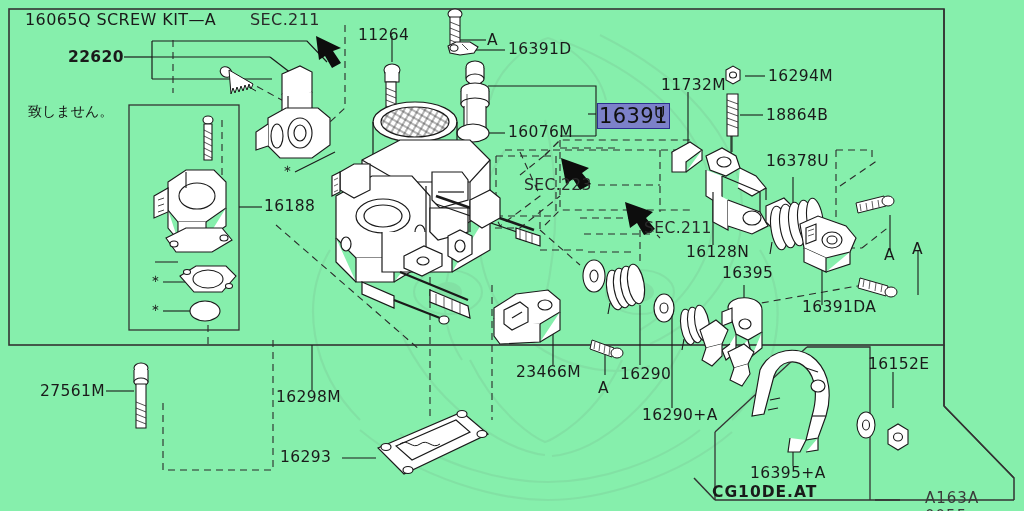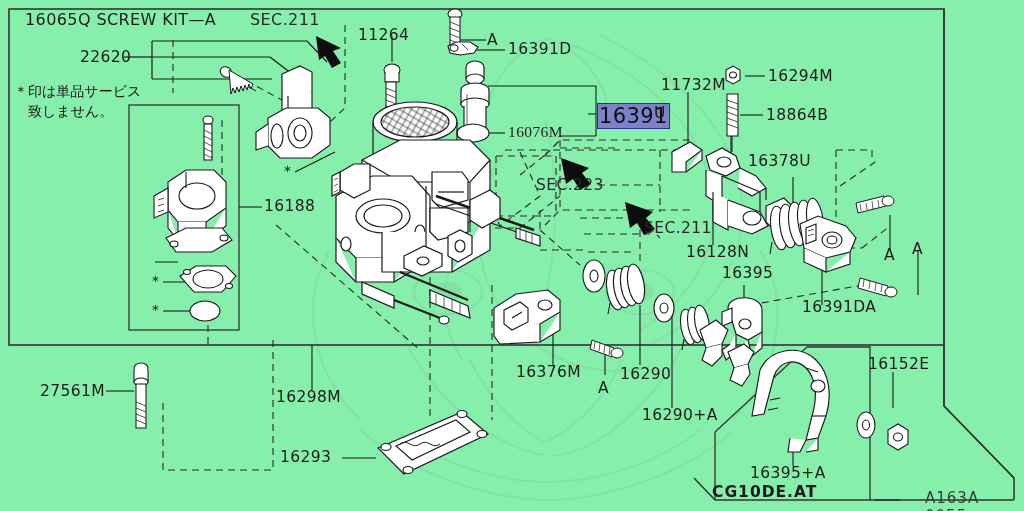--- a/index.html
+++ b/index.html
@@ -485,45 +485,44 @@
       <ellipse cx="866" cy="425" rx="3.5" ry="5"></ellipse>
       <path d="M888,430 L898,424 L908,430 L908,444 L898,450 L888,444 Z"></path>
       <ellipse cx="898" cy="437" rx="4.5" ry="4"></ellipse>
     </g>
 
   </svg>
 
   <div class="lbl" style="left:25px;top:10px;font-size:16px;">16065Q SCREW KIT—A</div>
   <div class="lbl sec" style="left:250px;top:10px;font-size:16px;">SEC.211</div>
 
-  <div class="jp" style="left:14px;top:82px;">＊印は単品サービス</div>
   <div class="jp" style="left:28px;top:102px;">致しません。</div>
 
-  <div class="lbl" style="left:80px;top:48px;">22620</div>
+  <div class="lbl" style="left:68px;top:48px;font-weight:bold;">22620</div>
   <div class="lbl" style="left:264px;top:197px;">16188</div>
   <div class="lbl" style="left:358px;top:26px;">11264</div>
   <div class="lbl" style="left:508px;top:40px;">16391D</div>
-  <div class="lbl" style="left:508px;top:123px;font-family:Liberation Serif, serif;">16076M</div>
+  <div class="lbl" style="left:508px;top:123px;">16076M</div>
   <div class="lbl" style="left:661px;top:76px;">11732M</div>
   <div class="lbl" style="left:768px;top:67px;">16294M</div>
   <div class="lbl" style="left:766px;top:106px;">18864B</div>
-  <div class="lbl" style="left:748px;top:152px;text-align:center;">16378U</div>
+  <div class="lbl" style="left:766px;top:152px;text-align:center;">16378U</div>
   <div class="lbl" style="left:686px;top:243px;">16128N</div>
   <div class="lbl" style="left:722px;top:264px;">16395</div>
   <div class="lbl" style="left:802px;top:298px;">16391DA</div>
-  <div class="lbl" style="left:516px;top:363px;">16376M</div>
+  <div class="lbl" style="left:516px;top:363px;">23466M</div>
   <div class="lbl" style="left:620px;top:365px;">16290</div>
   <div class="lbl" style="left:642px;top:406px;">16290+A</div>
   <div class="lbl" style="left:40px;top:382px;">27561M</div>
   <div class="lbl" style="left:276px;top:388px;">16298M</div>
   <div class="lbl" style="left:280px;top:448px;">16293</div>
   <div class="lbl" style="left:868px;top:355px;">16152E</div>
   <div class="lbl" style="left:750px;top:464px;">16395+A</div>
 
-  <div class="lbl sec" style="left:536px;top:176px;">SEC.223</div>
+  <div class="lbl sec" style="left:524px;top:176px;">SEC.223</div>
   <div class="lbl sec" style="left:644px;top:219px;">SEC.211</div>
 
   <div class="lbl" style="left:487px;top:31px;">A</div>
   <div class="lbl" style="left:598px;top:379px;">A</div>
   <div class="lbl" style="left:884px;top:246px;">A</div>
   <div class="lbl" style="left:912px;top:240px;">A</div>
 
   <div class="lbl" style="left:280px;top:162px;font-size:15px;">＊</div>
   <div class="lbl" style="left:148px;top:272px;font-size:15px;">＊</div>
   <div class="lbl" style="left:148px;top:301px;font-size:15px;">＊</div>

